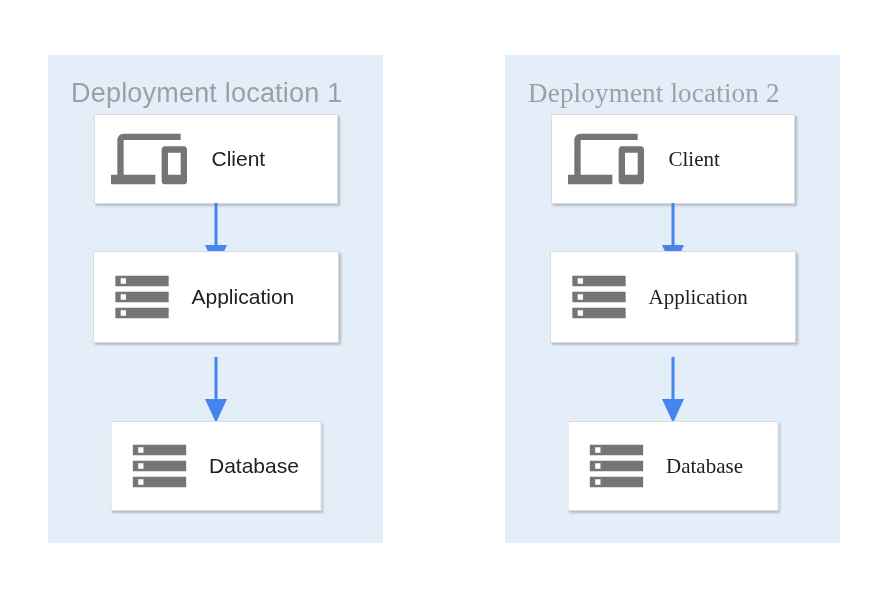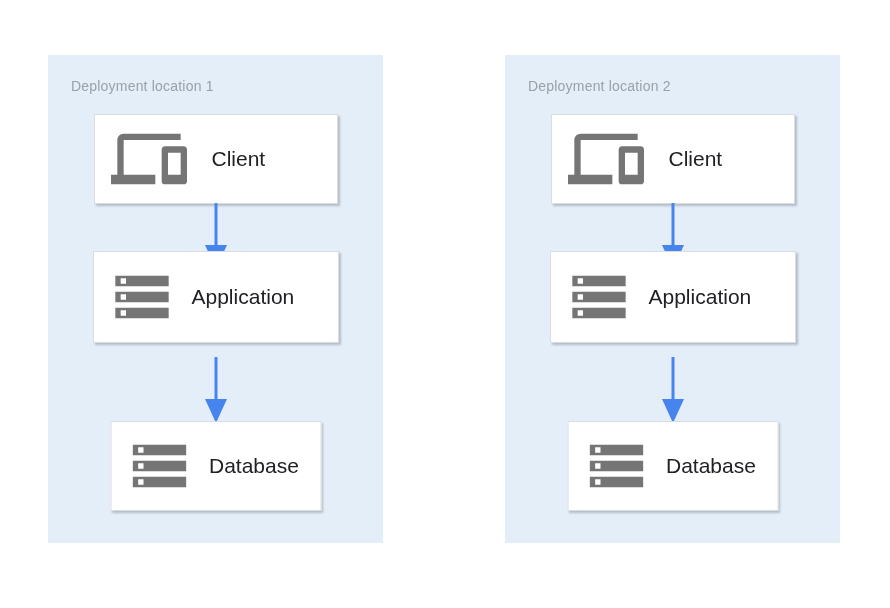--- a/index.html
+++ b/index.html
@@ -15,24 +15,24 @@
   body{
     width:890px;height:608px;position:relative;overflow:hidden;
     font-family:"Liberation Sans","DejaVu Sans",sans-serif;
   }
   .canvas{position:absolute;inset:0;}
   .panel{
     position:absolute;top:55px;width:335px;height:488px;
     background:var(--panel-bg);
   }
   .panel-1{left:48px;}
-  .panel-2{left:505px;}
+  .panel-2{left:505px;font-family:Liberation Serif, serif;}
   .panel-title{
     position:absolute;top:23px;left:23px;
-    font-size:14px;font-weight:400;color:var(--title-color);
+    font-size:27px;font-weight:400;color:var(--title-color);
     letter-spacing:.2px;white-space:nowrap;
   }
   .node{
     position:absolute;left:50%;transform:translateX(-50%);
     background:#ffffff;border:1px solid var(--node-border);
     box-shadow:1.5px 1.5px 2px rgba(60,64,67,.28);
     display:flex;align-items:center;
     padding-left:16px;
   }
   .node-client{top:59px;width:244px;height:90px;}

